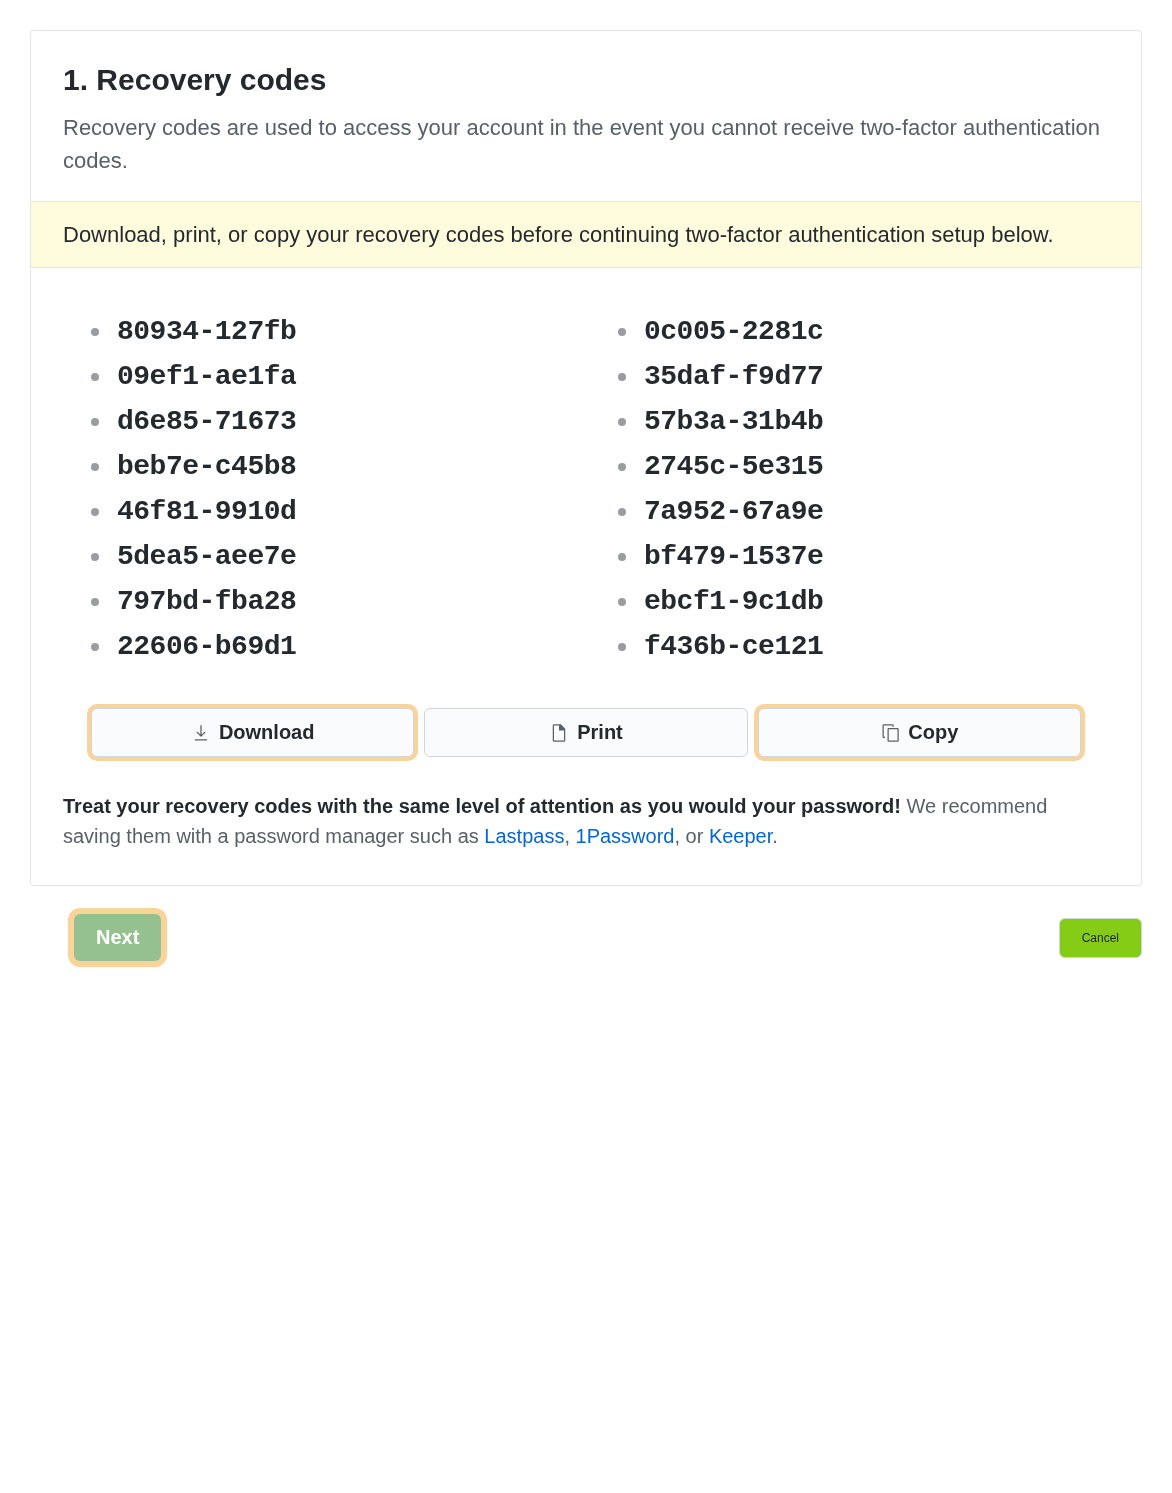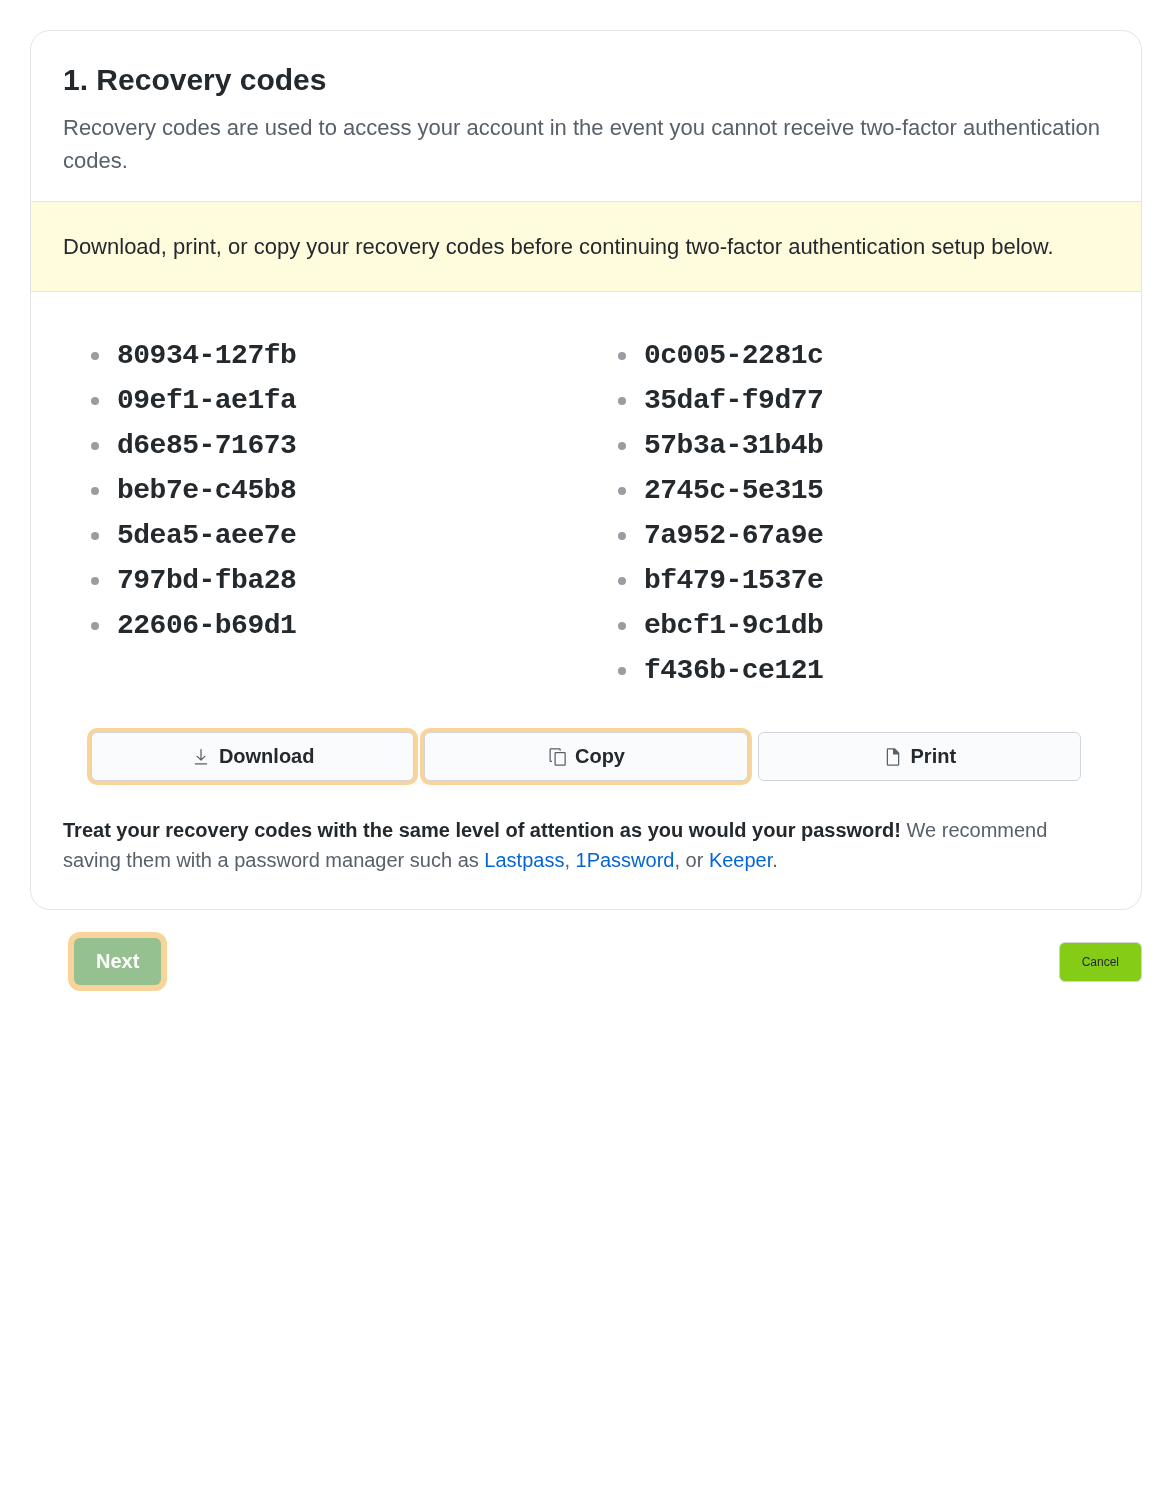--- a/index.html
+++ b/index.html
@@ -8,40 +8,40 @@
       padding: 0;
     }
     body {
       font-family: -apple-system, BlinkMacSystemFont, "Segoe UI", Helvetica, Arial, sans-serif;
       background: #ffffff;
       padding: 30px;
       color: #24292e;
     }
     .card {
       border: 1px solid #e1e4e8;
-      border-radius: 20px;
+      border-radius: 4px;
       overflow: hidden;
     }
     .card-header {
       padding: 32px 32px 24px 32px;
     }
     .card-title {
       font-size: 30px;
       font-weight: 700;
       color: #24292e;
       margin-bottom: 14px;
     }
     .card-subtitle {
       font-size: 22px;
       color: #586069;
       line-height: 1.5;
     }
     .warn-banner {
       background: #fffbdd;
-      padding: 28px 32px;
+      padding: 16px 32px;
       font-size: 22px;
       color: #24292e;
       line-height: 1.5;
       border-top: 1px solid #f0e6c0;
       border-bottom: 1px solid #f0e6c0;
     }
     .codes-section {
       padding: 48px 60px 20px 60px;
     }
     .codes-grid {
@@ -173,20 +173,24 @@
         <li>
             <span class="bullet"></span>
             <span class="code-text">d6e85-71673</span>
           </li>
         <li>
             <span class="bullet"></span>
             <span class="code-text">beb7e-c45b8</span>
           </li>
         <li>
             <span class="bullet"></span>
+            <span class="code-text">46f81-9910d</span>
+          </li>
+        <li>
+            <span class="bullet"></span>
             <span class="code-text">5dea5-aee7e</span>
           </li>
         <li>
             <span class="bullet"></span>
             <span class="code-text">797bd-fba28</span>
           </li>
         <li>
             <span class="bullet"></span>
             <span class="code-text">22606-b69d1</span>
           </li>
@@ -228,32 +232,32 @@
     </div>
   </div>
 
   <div class="actions-row">
     <button class="action-btn highlighted">
       <svg viewBox="0 0 16 16">
           <path d="M3.5 13h9a.5.5 0 0 1 0 1h-9a.5.5 0 0 1 0-1zM8 1.5a.5.5 0 0 1 .5.5v7.29l2.15-2.14a.5.5 0 1 1 .7.7l-3 3a.5.5 0 0 1-.7 0l-3-3a.5.5 0 1 1 .7-.7L7.5 9.29V2a.5.5 0 0 1 .5-.5z"></path>
         </svg>
       <span>Download</span>
     </button>
+    <button class="action-btn">
+      <svg viewBox="0 0 16 16">
+          <path d="M9.5 1H4a1 1 0 0 0-1 1v12a1 1 0 0 0 1 1h8a1 1 0 0 0 1-1V4.5L9.5 1zM9 2v3h3l-3-3zm3 12H4V2h4v4h4v8z"></path>
+        </svg>
+      <span>Print</span>
+    </button>
     <button class="action-btn highlighted">
       <svg viewBox="0 0 16 16">
           <path d="M2 2a1 1 0 0 1 1-1h7a1 1 0 0 1 1 1v1h-1V2H3v9h1v1H3a1 1 0 0 1-1-1V2zm4 3a1 1 0 0 1 1-1h7a1 1 0 0 1 1 1v9a1 1 0 0 1-1 1H7a1 1 0 0 1-1-1V5zm1 0v9h7V5H7z"></path>
         </svg>
       <span>Copy</span>
     </button>
-    <button class="action-btn">
-      <svg viewBox="0 0 16 16">
-          <path d="M9.5 1H4a1 1 0 0 0-1 1v12a1 1 0 0 0 1 1h8a1 1 0 0 0 1-1V4.5L9.5 1zM9 2v3h3l-3-3zm3 12H4V2h4v4h4v8z"></path>
-        </svg>
-      <span>Print</span>
-    </button>
   </div>
 
   <p class="footer-note">
     <strong>Treat your recovery codes with the same level of attention as you would your password!</strong><span> We recommend saving them with a password manager such as </span><a href="#">Lastpass</a><span>, </span><a href="#">1Password</a><span>, or </span><a href="#">Keeper</a><span>.</span>
   </p>
 </div>
 
 <div class="bottom-row">
   <button class="next-btn">Next</button>
   <button class="cancel-btn">Cancel</button>

